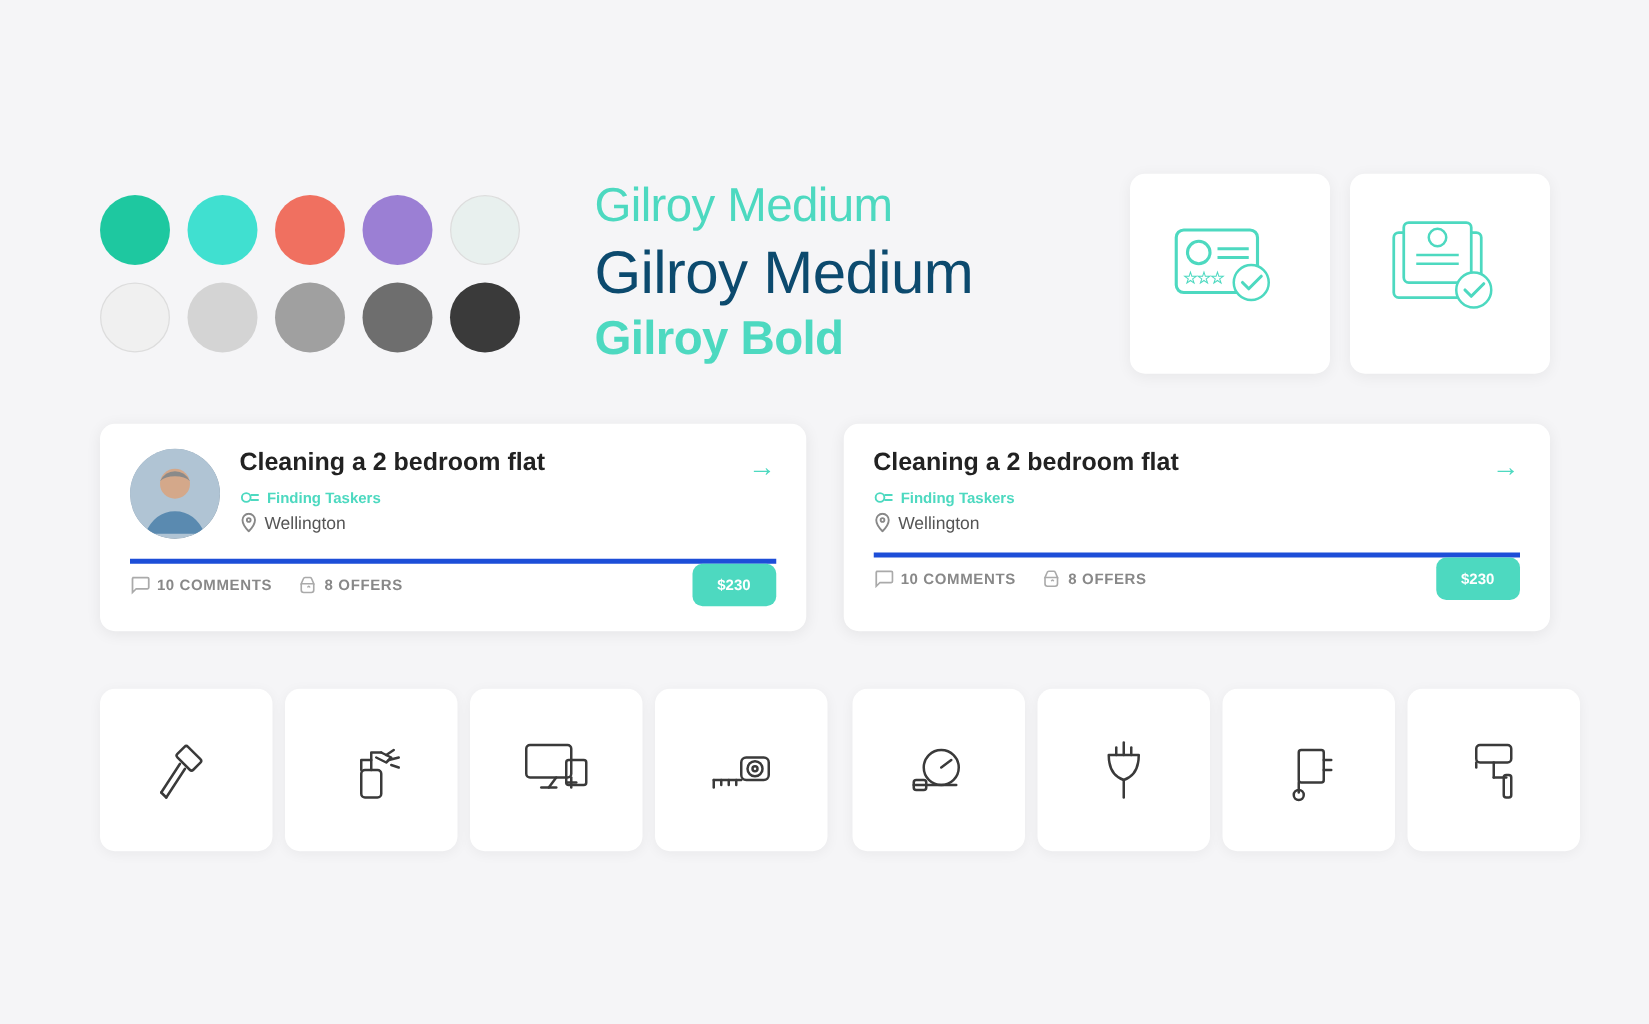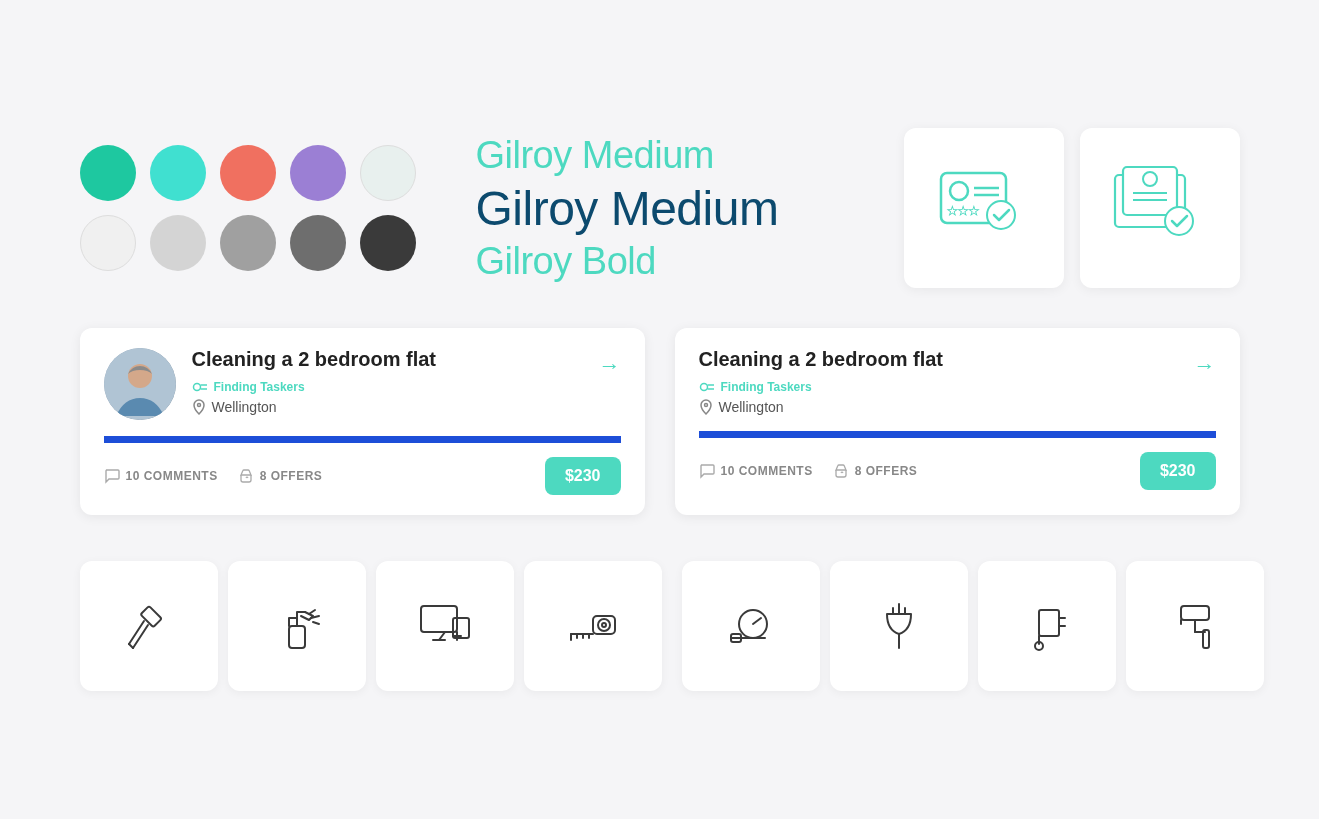--- a/index.html
+++ b/index.html
@@ -53,21 +53,21 @@
       letter-spacing: -0.5px;
     }
     .font-medium {
       font-size: 48px;
       font-weight: 400;
       color: #0c4a6e;
       letter-spacing: -0.5px;
     }
     .font-bold {
       font-size: 38px;
-      font-weight: 400;
+      font-weight: 700;
       color: #4dd9c0;
       letter-spacing: -0.5px;
     }
 
     
     .icon-cards {
       display: flex;
       gap: 16px;
       margin-left: auto;
     }
@@ -150,38 +150,38 @@
       font-size: 22px;
       font-weight: 300;
       cursor: pointer;
       flex-shrink: 0;
       margin-top: 2px;
     }
     .job-card-bottom {
       display: flex;
       align-items: center;
       gap: 20px;
-      padding-top: 14px;
-      border-top: 7px solid #1d4ed8;
+      padding-top: 0;
+      border-top: 4px solid #1d4ed8;
     }
     .job-meta {
       display: flex;
       align-items: center;
       gap: 6px;
       color: #888;
       font-size: 12px;
       font-weight: 600;
       letter-spacing: 0.5px;
       text-transform: uppercase;
     }
     .price-btn {
       margin-left: auto;
       background: #4dd9c0;
       color: #fff;
-      font-size: 16px;
+      font-size: 12px;
       font-weight: 700;
       padding: 10px 20px;
       border-radius: 8px;
       border: none;
       cursor: pointer;
     }
 
     
     .icon-grid-section {
       display: flex;

